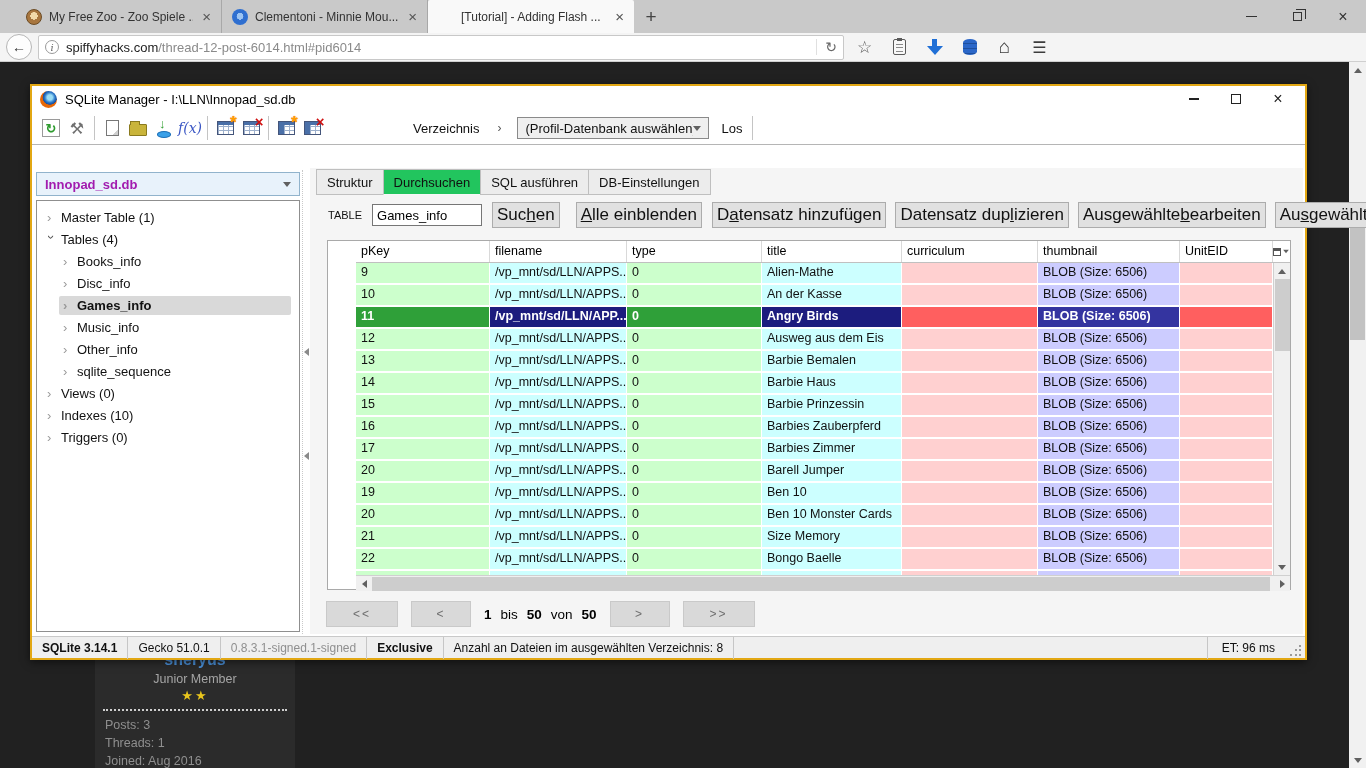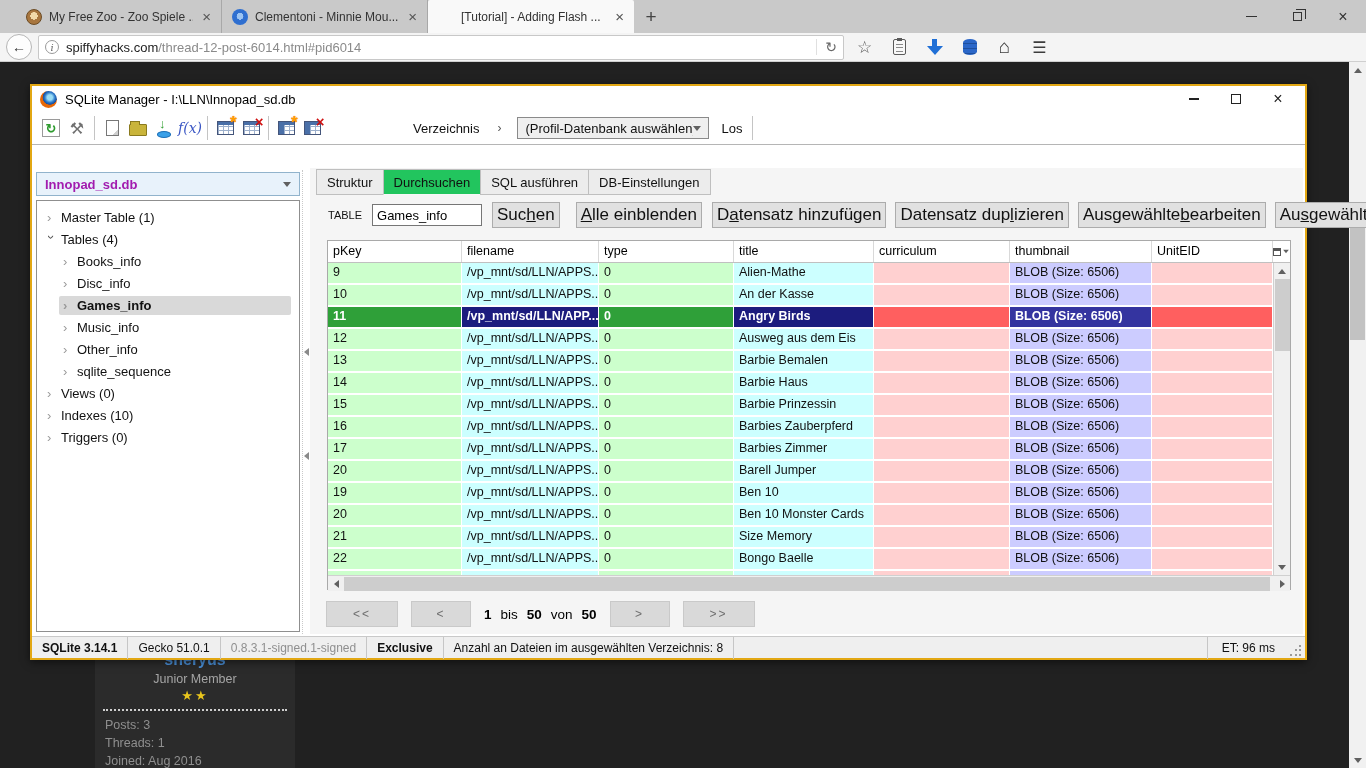--- a/index.html
+++ b/index.html
@@ -136,21 +136,21 @@
   .vtab.active { background:#22c55e; border-bottom-color:#f7f7f7; }
 
   .controls-row { position:absolute; top:31px; left:0; right:0; height:32px; display:flex; align-items:center; padding:0 13px 0 18px; gap:10px; }
   .tbl-label { font-size:11px; color:#111; }
   .tbl-input { width:110px; height:22px; border:1px solid #767676; font-size:13px; padding:0 4px; font-family:"Liberation Sans", sans-serif; background:#fff; }
   .btn { height:26px; padding:0 4px; background:#e1e1e1; border:1px solid #acacac; font-size:17px; color:#111; display:flex; align-items:center; white-space:nowrap; }
   .btn u { text-decoration:underline; }
   .rgroup { margin-left:auto; display:flex; gap:9px; }
 
   
-  .grid { position:absolute; left:17px; top:72px; right:12px; height:350px; border:1px solid #a9a9a9; background:#fff; display:flex; flex-direction:column; }
+  .grid { position:absolute; left:17px; top:72px; right:12px; height:350px; border:1px solid #a9a9a9; background:#fff; display:flex; flex-direction:column;padding-left:28px; }
   .ghead { height:22px; display:flex; border-bottom:1px solid #c0c0c0; }
   .hcell { font-size:12.5px; line-height:21px; padding-left:5px; border-right:1px solid #d9d9d9; color:#000; white-space:nowrap; overflow:hidden; }
   .corner { width:17px; display:flex; align-items:center; justify-content:center; gap:1px; }
   .picker { width:9px; height:8px; border:1px solid #555; background:linear-gradient(#555 0 2px, #fff 2px); }
   .c0{width:134px} .c1{width:137px} .c2{width:135px} .c3{width:140px} .c4{width:136px} .c5{width:142px} .c6{flex:1}
   .gbody { position:relative; flex:1; }
   .grow { height:22px; display:flex; margin-right:17px; }
   .grow.sliver { height:4px; overflow:hidden; }
   .cell { height:22px; line-height:19px; font-size:12.5px; padding-left:5px; border-bottom:2px solid #fff; border-right:1px solid #fff; white-space:nowrap; overflow:hidden; color:#111; }
   .bg-g{background:#ccffcc} .bg-c{background:#ccffff} .bg-p{background:#ffd0d0} .bg-l{background:#ccccff}

